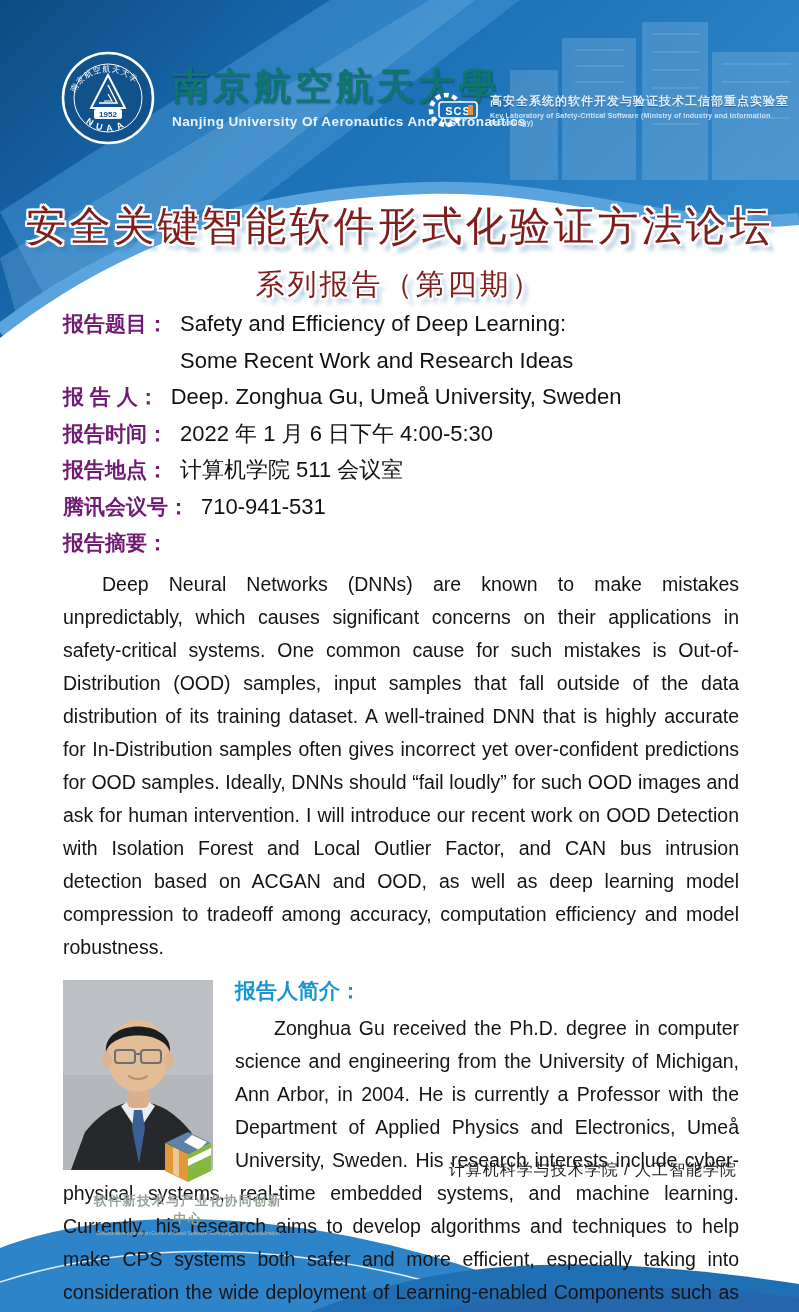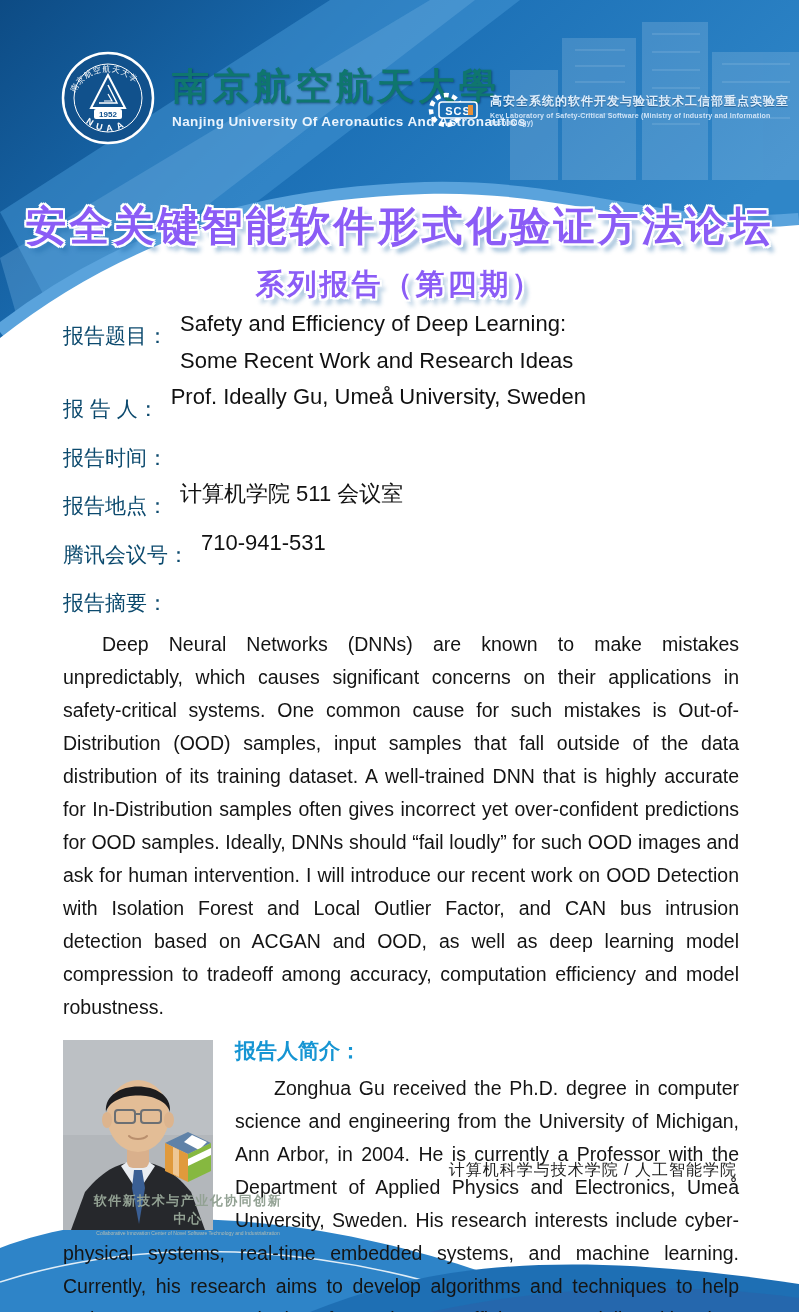--- a/index.html
+++ b/index.html
@@ -19,31 +19,31 @@
     text-shadow:1px 1px 2px rgba(0,30,70,.45);}
   .uni-en{font-size:13.5px;font-weight:bold;color:#eaf4fd;margin-top:6px;letter-spacing:.4px;}
   .lab-brand{position:absolute;top:88px;left:428px;display:flex;align-items:center;gap:10px;}
   .lab-names{display:flex;flex-direction:column;max-width:300px;}
   .lab-cn{font-size:12px;font-weight:bold;color:#dfeefb;letter-spacing:1px;line-height:1.25;
     text-shadow:0 1px 1px rgba(0,30,70,.4);}
   .lab-en{font-size:7px;font-weight:bold;color:#cfe3f6;margin-top:3px;letter-spacing:.2px;}
   
   .title-block{position:absolute;top:203px;left:0;width:799px;text-align:center;z-index:3;}
   .title-line{
-    font-weight:bold;color:#8b5cf6;letter-spacing:3px;
+    font-weight:normal;color:#7f1d1d;letter-spacing:3px;
     text-shadow:-2px -2px 0 #fff,2px -2px 0 #fff,-2px 2px 0 #fff,2px 2px 0 #fff,
       -2px 0 0 #fff,2px 0 0 #fff,0 -2px 0 #fff,0 2px 0 #fff,
       5px 6px 4px rgba(23,100,163,.45);
   }
   .title-line.l1{font-size:41px;line-height:46px;}
   .title-line.l2{font-size:29px;line-height:50px;margin-top:10px;}
   
   .content{position:absolute;top:306px;left:63px;width:676px;z-index:2;}
   .details .row{display:flex;align-items:flex-start;font-size:22px;line-height:36.5px;color:#111;}
-  .details .lbl{color:#0c4a6e;font-weight:normal;font-size:21px;white-space:nowrap;margin-right:12px;margin-top:12px;}
+  .details .lbl{color:#701a75;font-weight:bold;font-size:21px;white-space:nowrap;margin-right:12px;}
   .details .val{flex:1;}
   .abstract{font-size:19.5px;line-height:33px;text-align:justify;text-indent:2em;
     color:#141414;margin:6px 0 0 0;}
   
   .bio{margin-top:12px;}
   .photo{float:left;width:150px;height:190px;margin:4px 22px 6px 0;background:#b3b7bb;}
   .bio-label{font-size:21px;font-weight:bold;color:#1695d3;margin:2px 0 6px 0;line-height:30px;}
   .bio-text{font-size:19.5px;line-height:33px;text-align:justify;text-indent:2em;
     color:#141414;margin:0;}
   
@@ -138,24 +138,25 @@
     <div class="details">
       <div class="row">
         <span class="lbl">报告题目：</span>
         <span class="val">
           <div>Safety and Efficiency of Deep Learning:</div>
           <div>Some Recent Work and Research Ideas</div>
         </span>
       </div>
       <div class="row">
         <span class="lbl">报 告 人：</span>
-        <span class="val">Prof. Ideally Gu, Umeå University, Sweden</span>
+        <span class="val">Deep. Zonghua Gu, Umeå University, Sweden</span>
       </div>
       <div class="row">
         <span class="lbl">报告时间：</span>
+        <span class="val">2022 年 1 月 6 日下午 4:00-5:30</span>
       </div>
       <div class="row">
         <span class="lbl">报告地点：</span>
         <span class="val">计算机学院 511 会议室</span>
       </div>
       <div class="row">
         <span class="lbl">腾讯会议号：</span>
         <span class="val">710-941-531</span>
       </div>
       <div class="row">

